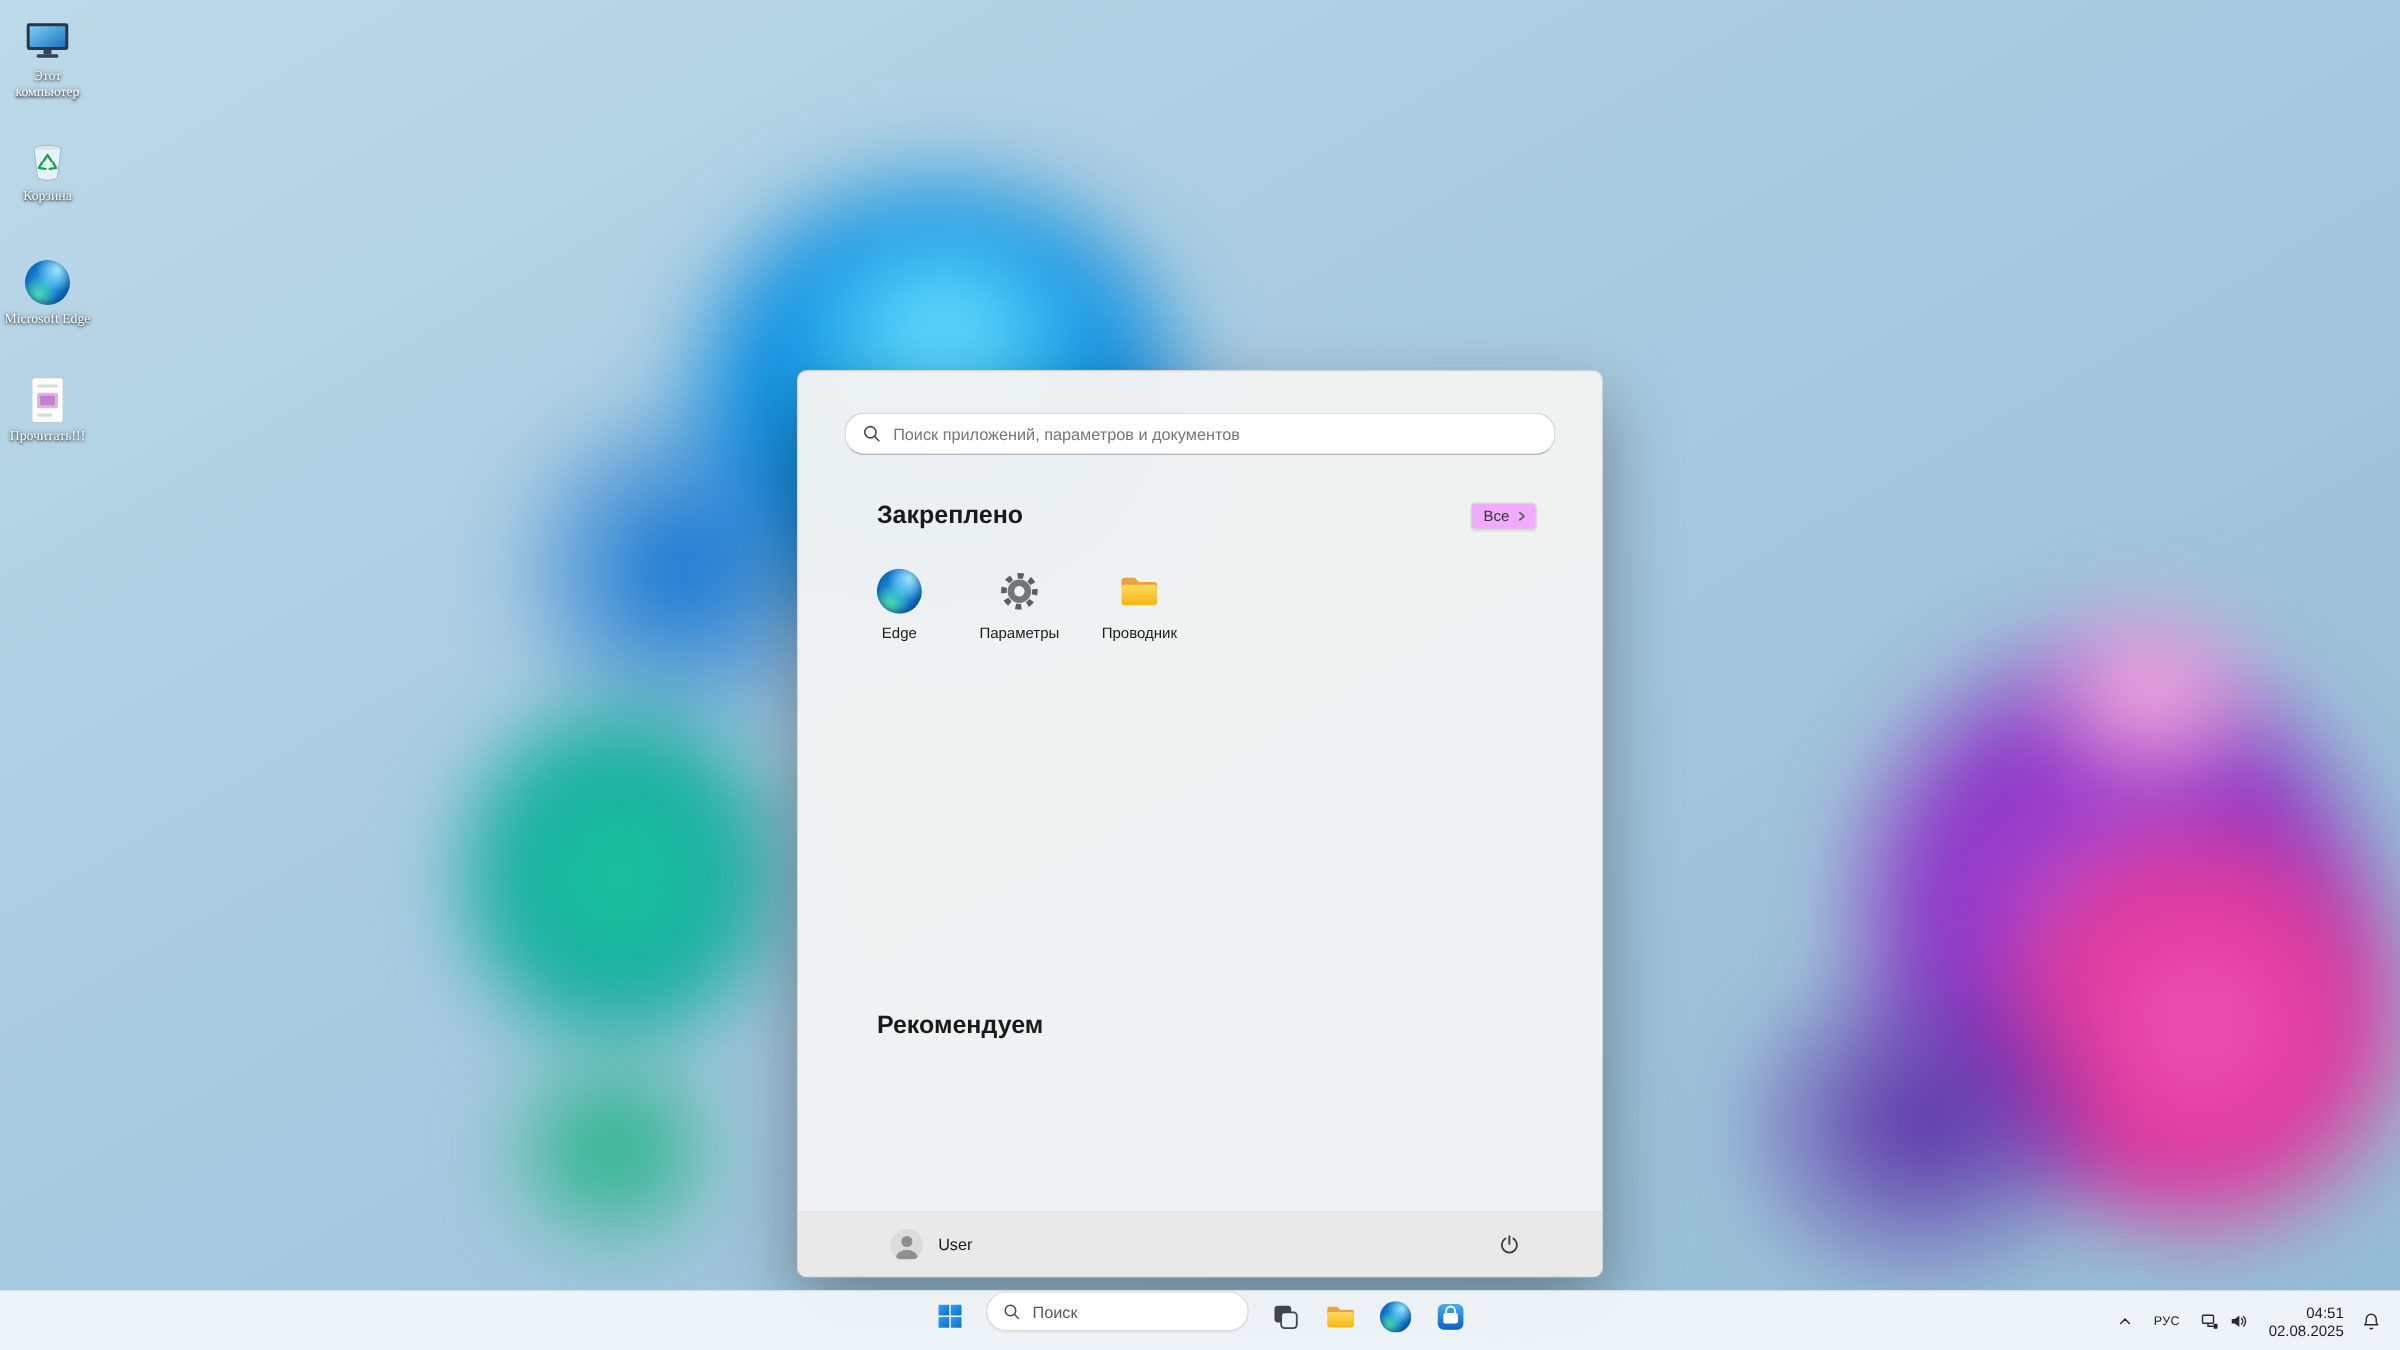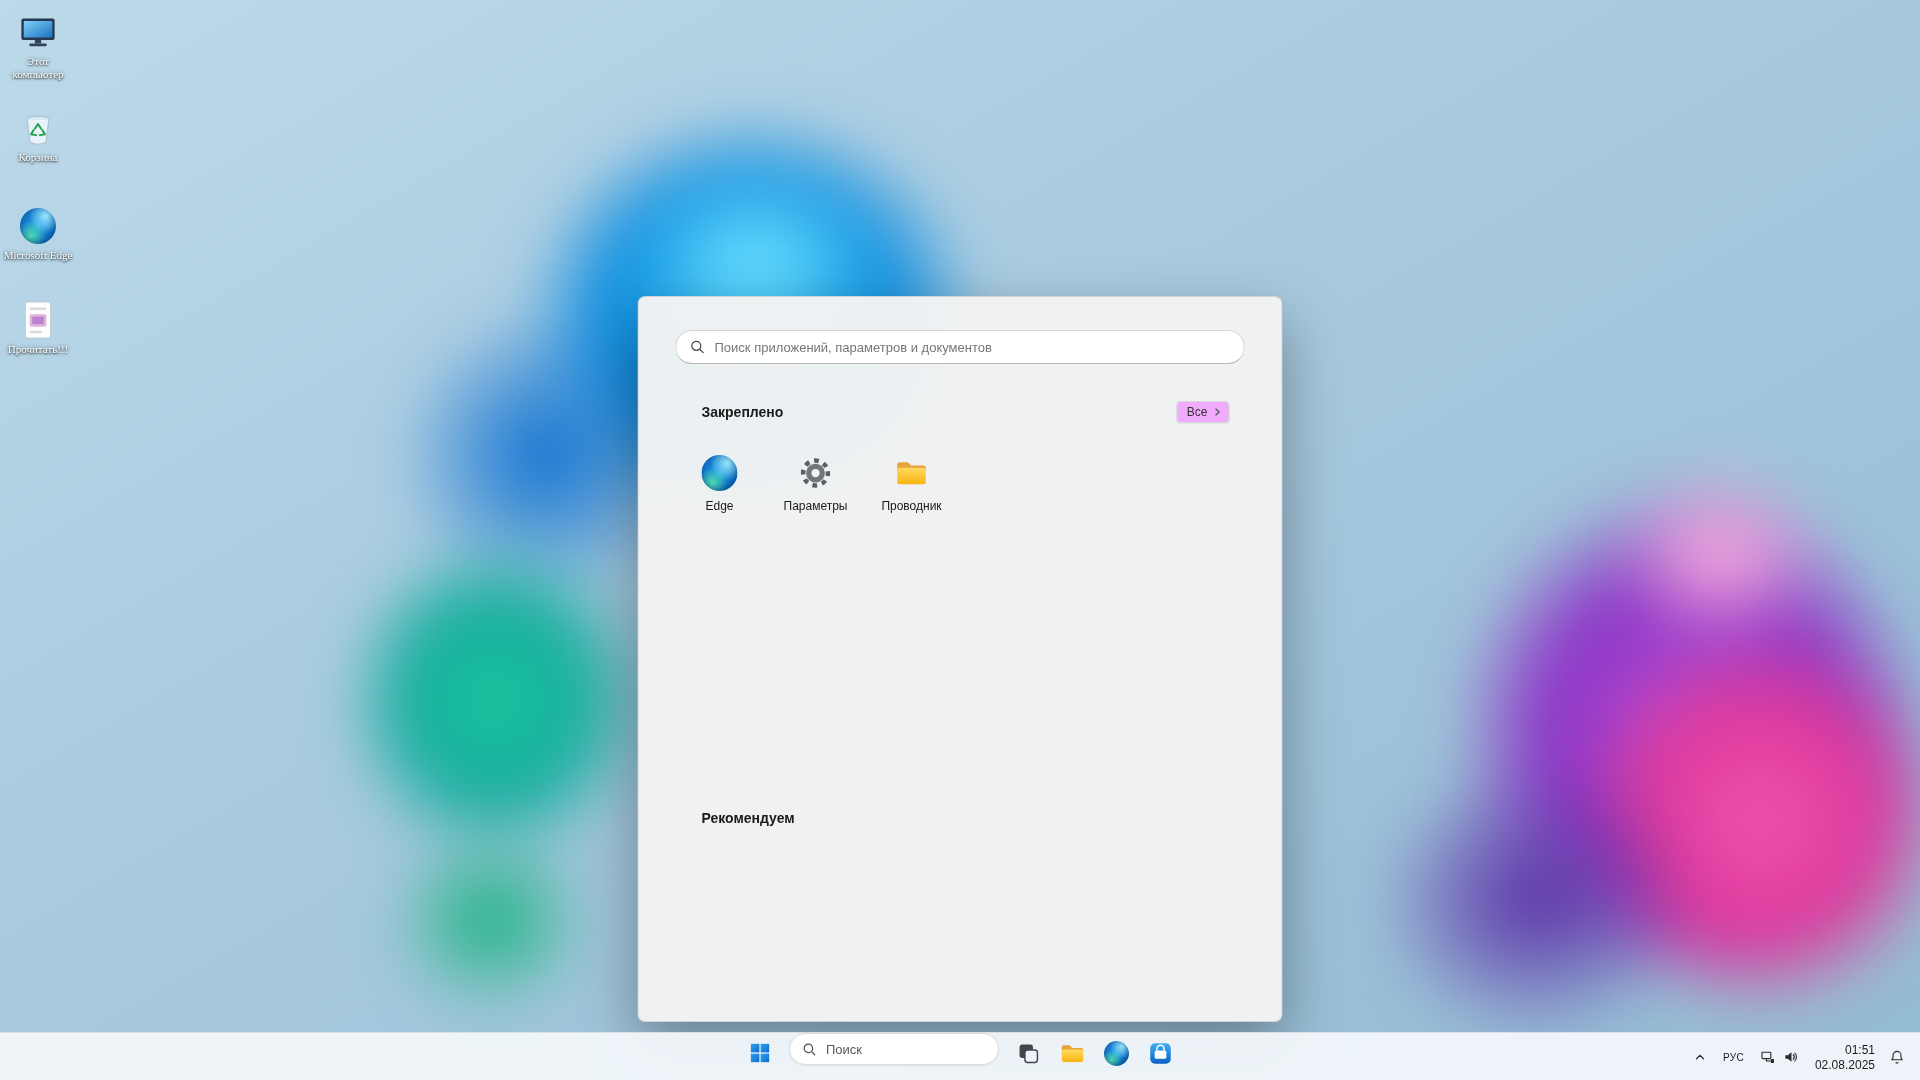--- a/index.html
+++ b/index.html
@@ -48,21 +48,21 @@
     border:1px solid rgba(0,0,0,.12); border-radius:8px;
     box-shadow:0 24px 60px rgba(0,0,0,.35); z-index:5; }
   .sm-search { position:absolute; top:33px; left:37px; right:37px; height:32px;
     background:#fff; border:1px solid #d4d4d4; border-bottom-color:#b5b5b5;
     border-radius:16px; display:flex; align-items:center; gap:9px; padding:16px 13px; }
   .sm-search input { border:none; outline:none; flex:1; font-size:13px; color:#222;
     background:transparent; font-family:"Liberation Sans",sans-serif; }
   .sm-search input::placeholder { color:#767676; }
   .sm-pinned-row { position:absolute; top:104px; left:63px; right:52px;
     display:flex; justify-content:space-between; align-items:center; }
-  .sm-header { font-size:14px; font-weight:700; color:#1a1a1a; }
+  .sm-header { font-size:20px; font-weight:700; color:#1a1a1a; }
   .sm-all { display:flex; align-items:center; gap:5px; background:#f0abfc;
     border:1px solid #d9d9d9; border-radius:4px; font-size:12px; color:#333;
     padding:3px 6px 3px 9px; box-shadow:0 1px 1px rgba(0,0,0,.06); cursor:pointer;
     font-family:"Liberation Sans",sans-serif; }
   .sm-tiles { position:absolute; top:148px; left:33px; display:flex; }
   .tile { width:96px; display:flex; flex-direction:column; align-items:center;
     gap:8px; padding:10px 0; border-radius:6px; cursor:pointer; }
   .tile-icon { width:36px; height:36px; display:flex; align-items:center; justify-content:center; }
   .tile-label { font-size:12px; color:#1b1b1b; }
   .sm-rec-header { position:absolute; top:512px; left:63px; }
@@ -237,20 +237,40 @@
       </span>
       <span class="tile-label">Проводник</span>
     </div>
   </div>
 
   <div class="sm-rec-header">
     <span class="sm-header">Рекомендуем</span>
   </div>
 
 
+  <div class="sm-footer">
+    <div class="sm-user">
+      <span class="avatar">
+        <svg viewBox="0 0 28 28" width="26" height="26">
+          <circle cx="14" cy="14" r="14" fill="#dcdcdc"></circle>
+          <circle cx="14" cy="11" r="4.8" fill="#8f8f8f"></circle>
+          <path d="M4.5 26 a9.5 8 0 0 1 19 0 Z" fill="#8f8f8f"></path>
+        </svg>
+      </span>
+      <span>User</span>
+    </div>
+    <button class="sm-power">
+      <span style="display:flex">
+        <svg viewBox="0 0 24 24" width="20" height="20" fill="none" stroke="#3c3c3c" stroke-width="1.8" stroke-linecap="round">
+          <line x1="12" y1="3.5" x2="12" y2="11"></line>
+          <path d="M8.2 5.8 a7.3 7.3 0 1 0 7.6 0"></path>
+        </svg>
+      </span>
+    </button>
+  </div>
 </div>
 
 <div class="taskbar">
 
   <div class="tb-center">
     <button class="tb-btn">
       <span style="display:flex">
         <svg viewBox="0 0 24 24" width="22" height="22">
           <rect x="2" y="2" width="9.3" height="9.3" fill="url(#gradWin)"></rect>
           <rect x="12.7" y="2" width="9.3" height="9.3" fill="url(#gradWin)"></rect>
@@ -328,21 +348,21 @@
       </span>
       <span style="display:flex">
         <svg viewBox="0 0 20 20" width="16" height="16">
           <path d="M3 7.8 h3 L10.6 4.2 v11.6 L6 12.2 H3 Z" fill="#2b2b2b"></path>
           <path d="M12.8 7.2 a4 4 0 0 1 0 5.6 M14.8 5.2 a6.8 6.8 0 0 1 0 9.6" fill="none" stroke="#2b2b2b" stroke-width="1.4" stroke-linecap="round"></path>
         </svg>
       </span>
     </button>
 
     <button class="tray-btn clock">
-      <span>01:51</span>
+      <span>04:51</span>
       <span>02.08.2025</span>
     </button>
 
     <button class="tray-btn" style="padding:0 5px">
       <span style="display:flex">
         <svg viewBox="0 0 20 20" width="16" height="16" fill="none" stroke="#2b2b2b" stroke-width="1.4" stroke-linejoin="round">
           <path d="M10 3 a5 5 0 0 1 5 5 v3 l1.5 2.5 H3.5 L5 11 V8 a5 5 0 0 1 5 -5 Z"></path>
           <path d="M8.5 16.5 a1.6 1.6 0 0 0 3 0"></path>
         </svg>
       </span>

